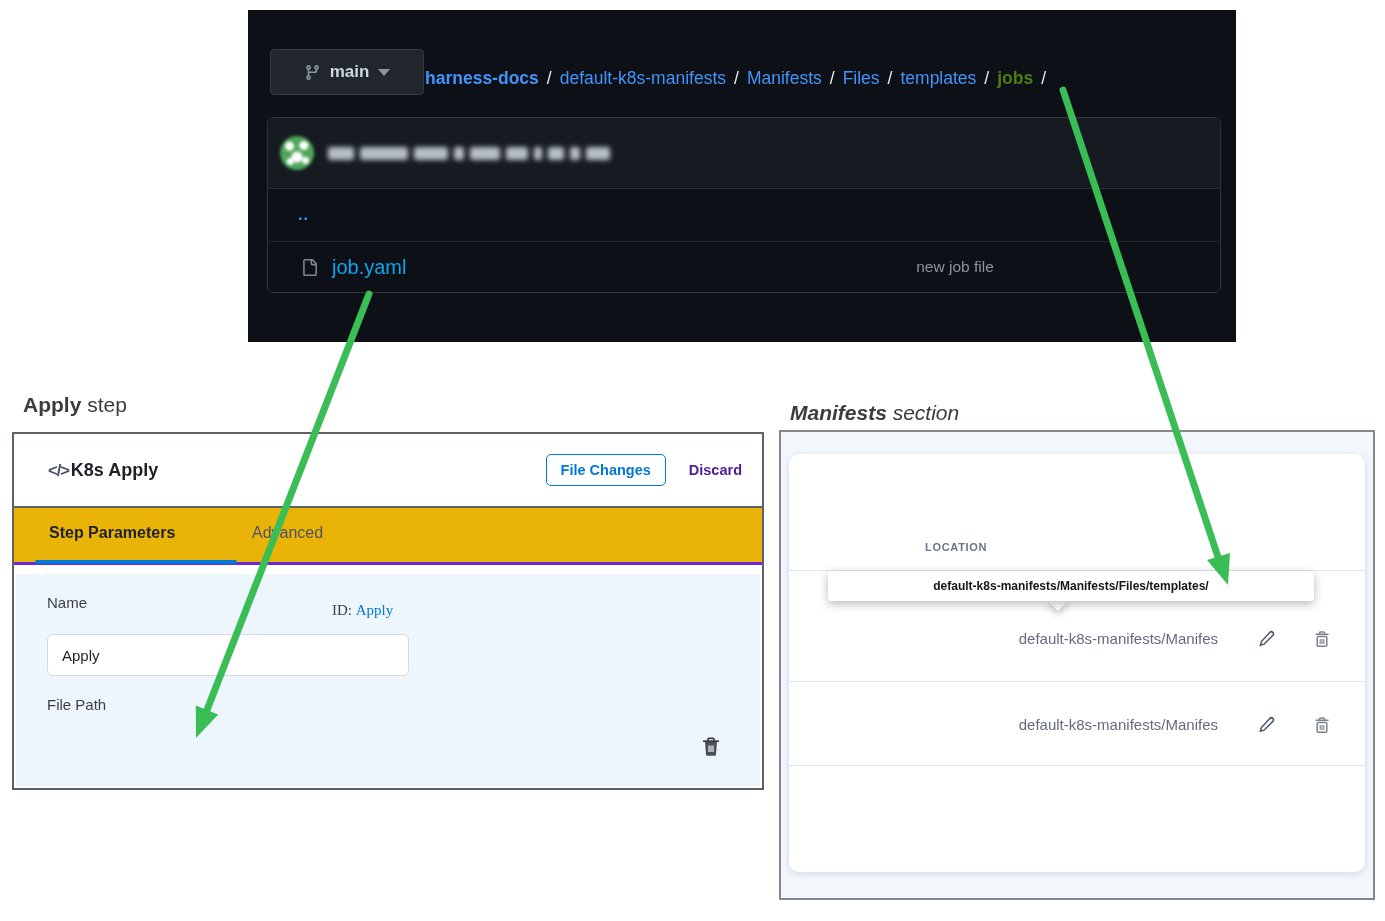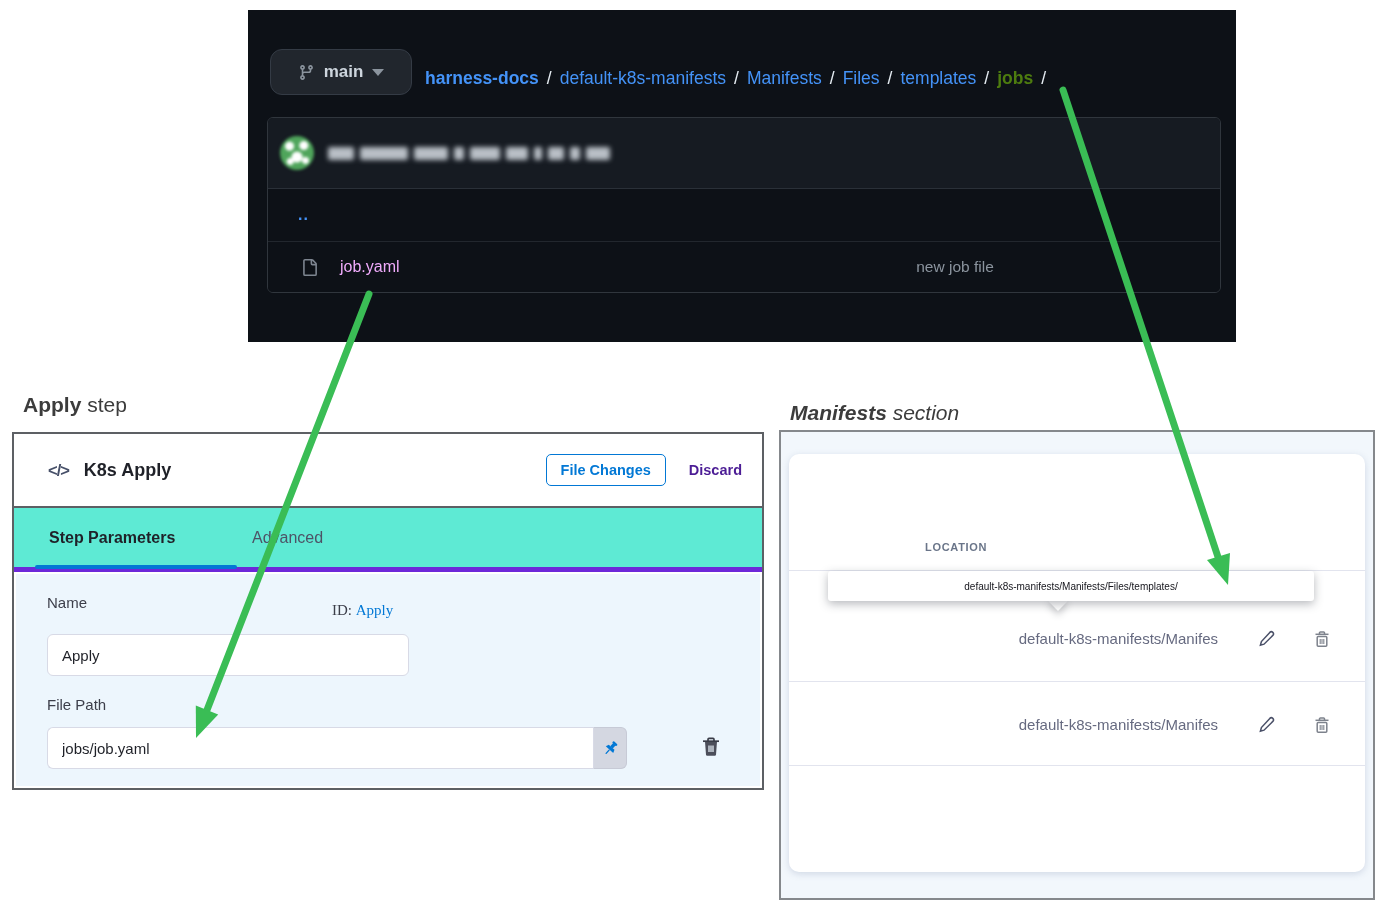--- a/index.html
+++ b/index.html
@@ -2,22 +2,22 @@
 <html><head>
 <meta charset="utf-8">
 <style>
   * { margin:0; padding:0; box-sizing:border-box; }
   html,body { width:1385px; height:921px; background:#ffffff;
     font-family:"Liberation Sans", sans-serif; position:relative; overflow:hidden; }
 
   
   .gh-panel { position:absolute; left:248px; top:10px; width:988px; height:332px;
     background:#0d1117; }
-  .gh-branch-btn { position:absolute; left:22px; top:39px; width:142px; height:46px;
-    background:#21262d; border:1px solid #343b45; border-radius:12px;
+  .gh-branch-btn { position:absolute; left:22px; top:39px; width:154px; height:46px;
+    background:#21262d; border:1px solid #343b45; border-radius:4px;
     display:flex; align-items:center; justify-content:center; gap:9px; cursor:pointer; }
   .gh-branch-btn .lbl { color:#cdd5dd; font-size:17px; font-weight:700; }
   .caret-down { width:0; height:0; border-left:6px solid transparent;
     border-right:6px solid transparent; border-top:7px solid #8b949e; }
   .gh-breadcrumb { position:absolute; left:177px; top:58px; font-size:17.5px;
     color:#e6edf3; white-space:nowrap; display:flex; gap:8px; align-items:center; }
   .bc-link { color:#4493f8; cursor:pointer; }
   .bc-root { font-weight:700; }
   .bc-current { color:#4d7c0f; font-weight:700; }
   .bc-sep { color:#e6edf3; }
@@ -35,45 +35,45 @@
       radial-gradient(circle at 75% 72%, #ffffff 3px, rgba(255,255,255,0) 4px),
       #4fa55b;
     filter:blur(1.6px); }
   .gh-blur-bars { display:flex; gap:6px; align-items:center; filter:blur(2.6px); }
   .gh-blur-bars span { display:block; height:13px; background:#b9bfc6; border-radius:2px; }
   .gh-up-row { height:53px; border-bottom:1px solid #22272e; background:#0d1117;
     display:flex; align-items:center; padding-left:30px; }
   .gh-up-row .dots { color:#4493f8; font-size:16px; font-weight:700; letter-spacing:1px; cursor:pointer; }
   .gh-file-row { height:50px; background:#0d1117; display:flex; align-items:center;
     padding-left:33px; position:relative; }
-  .gh-file-name { color:#f0abfc; font-size:16px; margin-left:22px; cursor:pointer; }
+  .gh-file-name { color:#0ea5e9; font-size:20px; margin-left:14px; cursor:pointer; }
   .gh-commit-msg { position:absolute; left:592px; width:190px; text-align:center;
     color:#8b949e; font-size:15.5px; cursor:pointer; }
 
   
   .anno-label { position:absolute; font-size:21px; color:#3c3c3c; }
   .anno-label b { font-weight:700; }
   #apply-label { left:23px; top:393px; }
   #manifests-label { left:790px; top:401px;font-style:italic; }
 
   
   .apply-panel { position:absolute; left:12px; top:432px; width:752px; height:358px;
     background:#ffffff; border:2px solid #5d6064; }
   .apply-header { height:74px; border-bottom:2px solid #5d6064; display:flex;
     align-items:center; padding:0 20px 0 34px; background:#fff; }
   .code-glyph { color:#475069; font-weight:700; font-size:16.5px; letter-spacing:-1px; }
-  .apply-title { font-size:18px; font-weight:700; color:#1f2128; margin-left:15px; }
+  .apply-title { font-size:18px; font-weight:700; color:#1f2128; margin-left:2px; }
   .apply-header .spacer { flex:1; }
   .btn-apply-changes { border:1.5px solid #0278d5; color:#0278d5; background:#fff;
     font-weight:700; font-size:14.5px; border-radius:5px; padding:7px 14px;
     font-family:"Liberation Sans",sans-serif; cursor:pointer; }
   .btn-discard { color:#4c1d95; font-weight:700; font-size:14.5px; background:none;
     border:none; margin-left:23px; font-family:"Liberation Sans",sans-serif; cursor:pointer; }
-  .apply-tabs { height:64px; background:#5eead4; position:relative;
-    border-bottom:5px solid #6d28d9; }
+  .apply-tabs { height:57px; background:#eab308; position:relative;
+    border-bottom:3px solid #6d28d9; }
   .tab { position:absolute; bottom:20px; font-size:16px; cursor:pointer; }
   .tab-active { left:35px; font-weight:700; color:#1f2128; }
   .tab-underline { position:absolute; left:21px; bottom:-2px; width:202px; height:4px;
     background:#0278d5; border-radius:2px; }
   .tab-inactive { left:238px; color:#4d5366; }
   .apply-content { position:absolute; left:2px; right:2px; top:140px; bottom:2px;
     background:#edf6fd; }
   .field-label { position:absolute; font-size:15px; color:#3c3e4a; }
   .id-line { position:absolute; left:316px; top:28px; font-size:15px; color:#3c3e4a;font-family:Liberation Serif, serif; }
   .id-line .id-val { color:#0278d5; cursor:pointer; }
@@ -98,21 +98,21 @@
   .loc-header { position:absolute; left:136px; top:87px; font-size:11px; font-weight:700;
     color:#6a7589; letter-spacing:.7px; }
   .card-line { position:absolute; left:0; right:0; height:1px; background:#e2e4ee; }
   .m-row-text { position:absolute; right:147px; font-size:15px; color:#666a80;
     white-space:nowrap; cursor:default; }
   .m-icon-btn { position:absolute; width:20px; height:20px; background:none; border:none;
     padding:0; cursor:pointer; }
   .tooltip { position:absolute; left:39px; top:117px; width:486px; height:30px;
     background:#ffffff; border-radius:3px; box-shadow:0 3px 10px rgba(50,55,65,.35);
     display:flex; align-items:center; justify-content:center; z-index:6;
-    font-size:10px; font-weight:400; color:#15151c; white-space:nowrap; }
+    font-size:12px; font-weight:700; color:#15151c; white-space:nowrap; }
   .tooltip-pointer { position:absolute; left:262px; top:140px; width:14px; height:14px;
     background:#ffffff; transform:rotate(45deg); z-index:5;
     box-shadow:3px 3px 7px rgba(50,55,65,.25); }
 
   
   .arrows { position:absolute; left:0; top:0; width:1385px; height:921px;
     pointer-events:none; z-index:40; }
 </style>
 </head>
 <body>
@@ -191,33 +191,20 @@
   </div>
 
   <div class="apply-content">
     <span class="field-label" style="left:31px; top:20px;">Name</span>
     <span class="id-line"><span>ID:</span>&nbsp;<span class="id-val">Apply</span></span>
 
     <input class="txt-input" id="name-input" type="text" value="Apply" style="">
 
     <span class="field-label" style="left:31px; top:122px;">File Path</span>
 
-    <div class="filepath-wrap">
-      <input class="txt-input" id="filepath-input" type="text" value="jobs/job.yaml" style="">
-      <span class="pin-seg">
-        <svg width="17" height="17" viewBox="0 0 16 16">
-          <g transform="rotate(42 8 8)" fill="#0278d5">
-            <rect x="5.3" y="0.8" width="5.4" height="2.1" rx="1"></rect>
-            <rect x="6.4" y="2.4" width="3.2" height="4.2"></rect>
-            <path d="M4.4 6.4h7.2l1.1 3H3.3z"></path>
-            <rect x="7.35" y="9.4" width="1.3" height="5.4" rx=".65"></rect>
-          </g>
-        </svg>
-      </span>
-    </div>
 
     <button class="trash-btn">
       <svg width="24" height="24" viewBox="0 0 24 24">
         <g fill="none" stroke="#3a3c48" stroke-width="1.7">
           <path d="M4 6.2h16"></path>
           <path d="M9 6V4.4a1 1 0 0 1 1-1h4a1 1 0 0 1 1 1V6"></path>
           <path d="M6 6.5l1 13.3a1.2 1.2 0 0 0 1.2 1h7.6a1.2 1.2 0 0 0 1.2-1l1-13.3" fill="#3a3c48" stroke="none" opacity=".9"></path>
           <path d="M10 10.5v6.5M12 10.5v6.5M14 10.5v6.5" stroke="#edf6fd" stroke-width="1.2"></path>
         </g>
       </svg>

